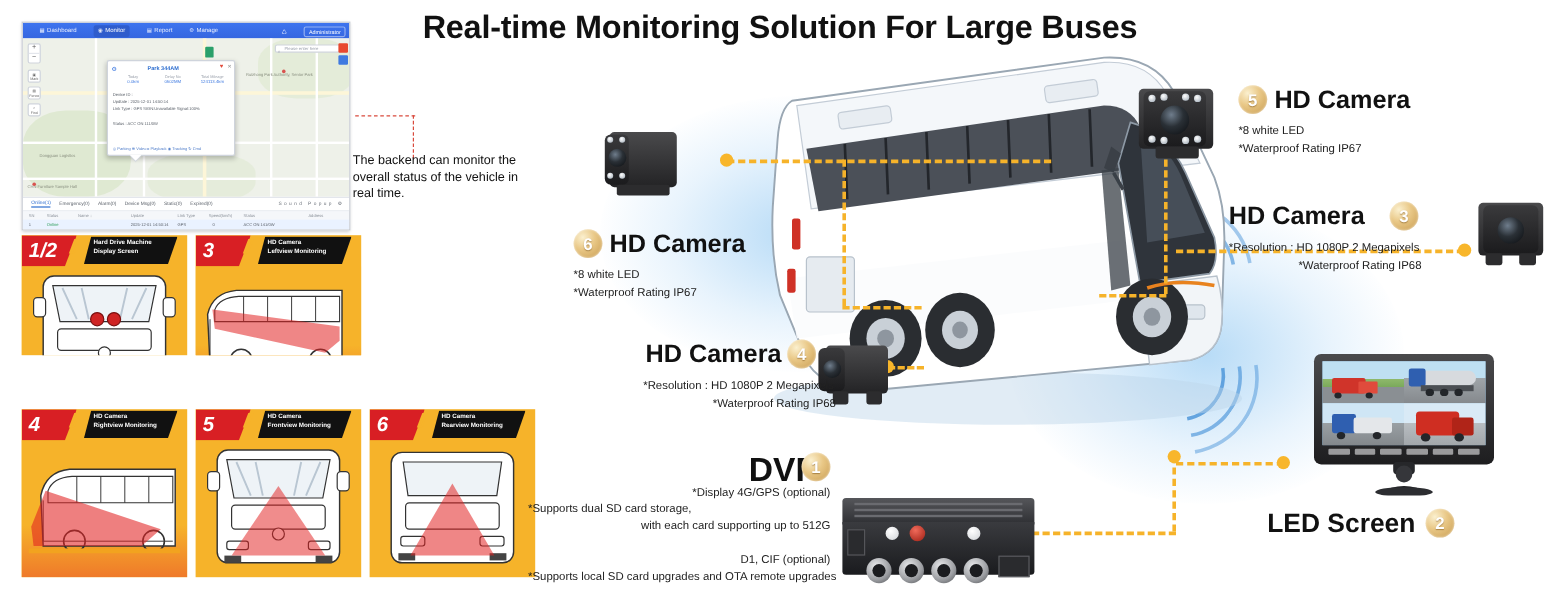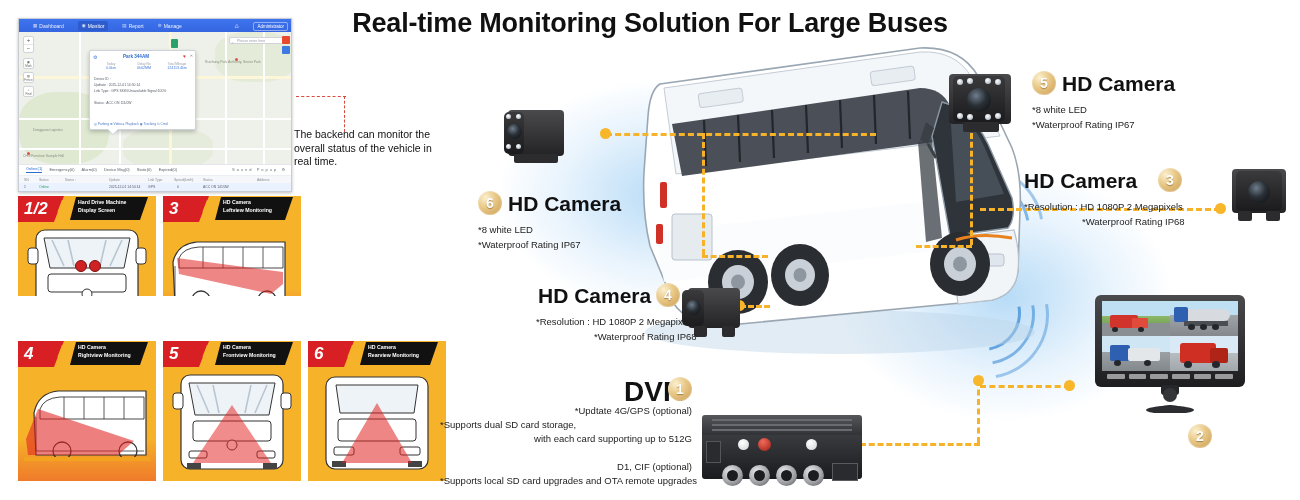--- a/index.html
+++ b/index.html
@@ -611,21 +611,21 @@
       <div class="brkt" style="left:14px;top:44px;width:13px;height:11px;"></div>
       <div class="brkt" style="left:42px;top:44px;width:13px;height:11px;"></div>
     </div>
     <div class="callout-title" style="left:98px;top:264px;">HD Camera</div>
     <div class="badge" style="left:216px;top:263px;"><span>4</span></div>
     <div class="callout-spec" style="left:96px;top:295px;">*Resolution : HD 1080P 2 Megapixels</div>
     <div class="callout-spec" style="left:154px;top:310px;">*Waterproof Rating IP68</div>
 
     <div class="callout-title" style="left:184px;top:356px;font-size:28px;">DVR</div>
     <div class="badge" style="left:228px;top:357px;"><span>1</span></div>
-    <div class="callout-spec" style="left:0px;top:384px;width:252px;text-align:right;">*Updtate 4G/GPS (optional)</div>
+    <div class="callout-spec" style="left:0px;top:384px;width:252px;text-align:right;">*Display 4G/GPS (optional)</div>
     <div class="callout-spec" style="left:0px;top:398px;width:252px;">*Supports dual SD card storage,</div>
     <div class="callout-spec" style="left:0px;top:412px;width:252px;text-align:right;">with each card supporting up to 512G</div>
     <div class="callout-spec" style="left:0px;top:440px;width:252px;text-align:right;">D1, CIF (optional)</div>
     <div class="callout-spec" style="left:0px;top:454px;width:252px;text-align:left;">*Supports local SD card upgrades and OTA remote upgrades</div>
 
     <div id="dvr">
       <div id="dvr-top">
         <div style="position:absolute;left:10px;top:4px;width:140px;height:2px;background:#6a6b70;"></div>
         <div style="position:absolute;left:10px;top:9px;width:140px;height:2px;background:#6a6b70;"></div>
         <div style="position:absolute;left:10px;top:14px;width:140px;height:2px;background:#6a6b70;"></div>
@@ -694,15 +694,16 @@
         <svg viewBox="0 0 54 28" width="54" height="28">
           <rect x="18" y="0" width="18" height="10" rx="3" fill="#26272a"></rect>
           <circle cx="27" cy="10" r="7" fill="#35363a"></circle>
           <path d="M6 26 Q27 14 48 26 Z" fill="#1f2023"></path>
           <ellipse cx="27" cy="25" rx="24" ry="4" fill="#2c2d31"></ellipse>
         </svg>
       </div>
     </div>
 
     <div class="badge" style="left:748px;top:404px;"><span>2</span></div>
+    <div class="callout-title" style="left:616px;top:403px;font-size:22px;">LED Screen</div>
 
   </div>
 </div>
 
 </body></html>

